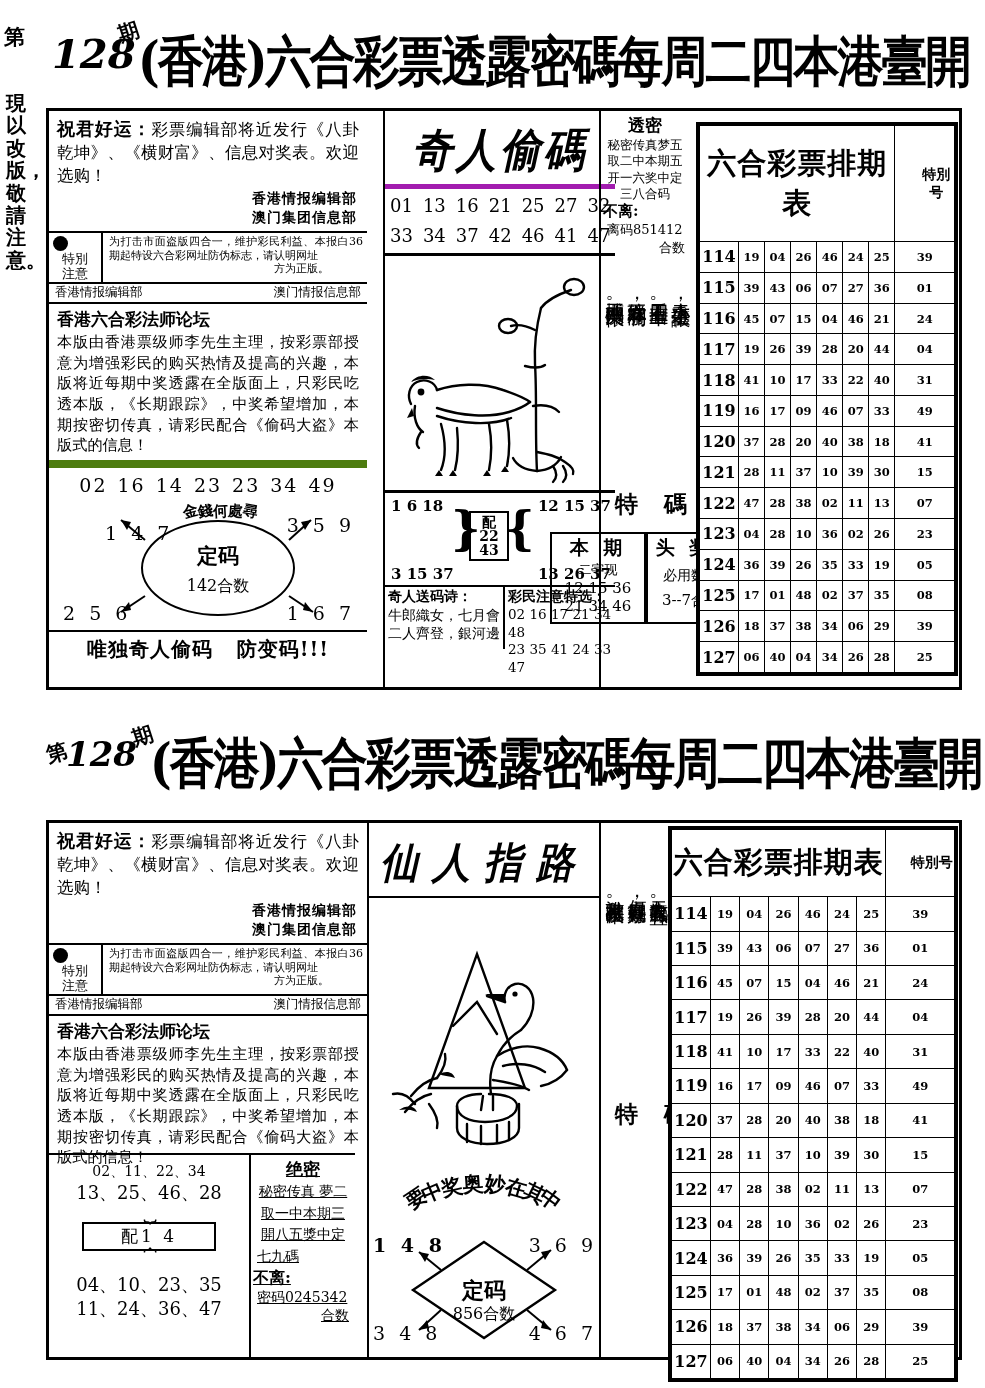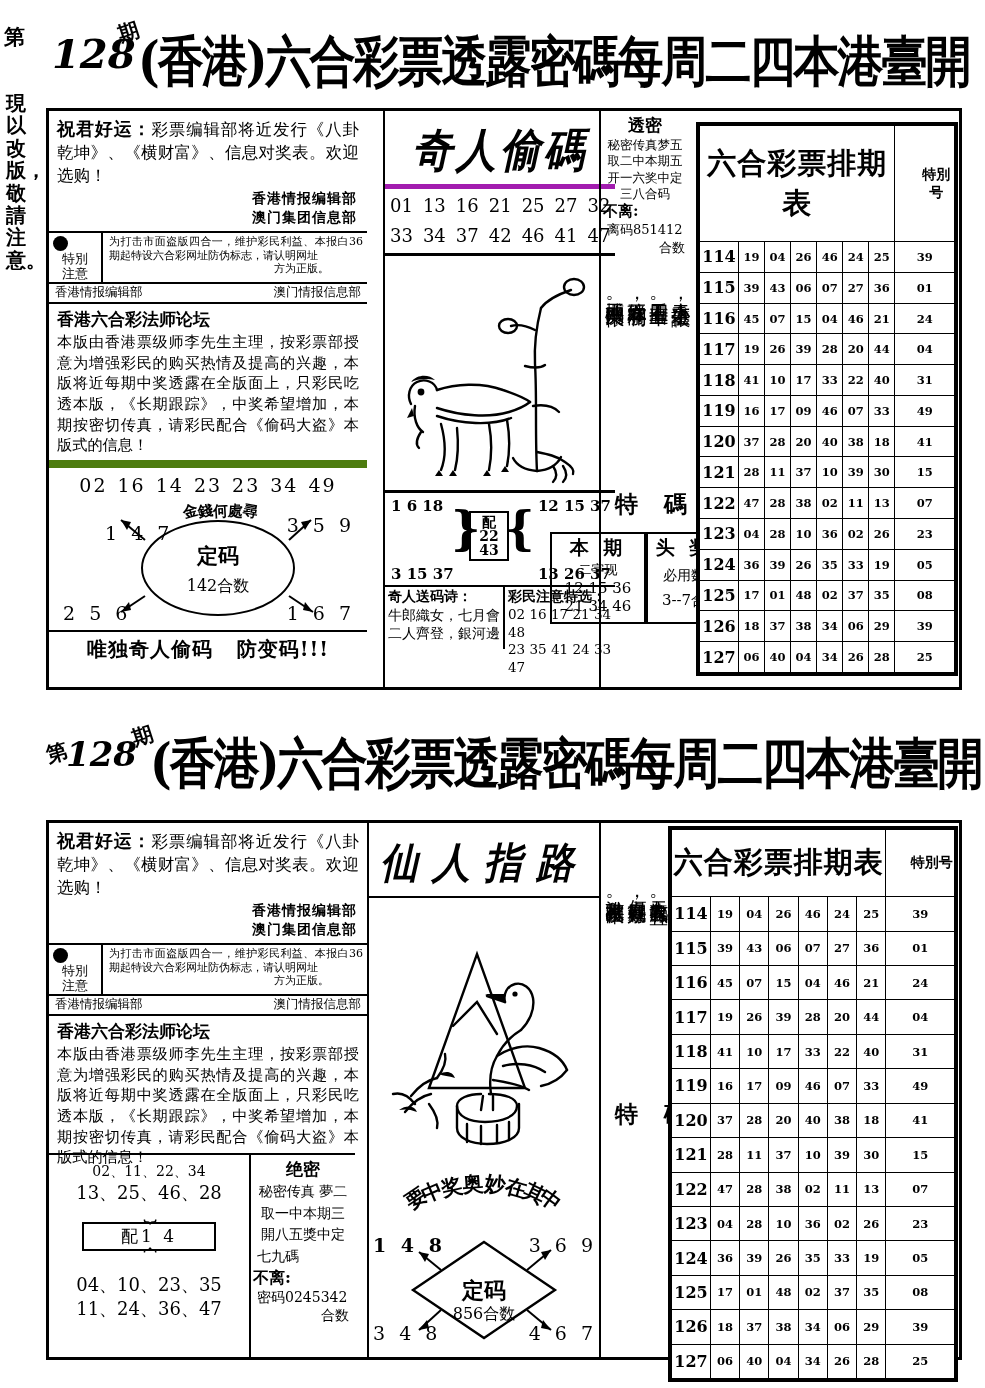--- a/index.html
+++ b/index.html
@@ -469,21 +469,21 @@
     <div class="col bt" style="left:0;top:330px;width:200px;height:204px;">
       <div class="cjk" style="font-size:14px;text-align:center;padding-top:8px;">02、11、22、34</div>
       <div class="cjk" style="font-size:18px;text-align:center;">13、25、46、28</div>
       <div style="text-align:center;font-size:22px;line-height:0.5;letter-spacing:-2px;">⏟</div>
       <div class="peibox cjk" style="width:130px;margin:6px auto 0 auto;font-size:17px;letter-spacing:3px;padding:4px 0;">配1  4</div>
       <div style="text-align:center;font-size:22px;line-height:0.9;letter-spacing:-2px;transform:scaleY(-1);">⏟</div>
       <div class="cjk" style="font-size:18px;text-align:center;padding-top:2px;">04、10、23、35</div>
       <div class="cjk" style="font-size:18px;text-align:center;">11、24、36、47</div>
     </div>
 
-    <div class="col bl bt" style="left:200px;top:330px;width:106px;height:204px;">
+    <div class="col bl bt" style="left:200px;top:330px;width:106px;height:204px;text-decoration:underline;">
       <div class="cjk" style="text-align:center;font-size:17px;font-weight:bold;padding-top:3px;">绝密</div>
       <div class="cjk" style="font-size:14px;line-height:1.55;text-align:center;">
         <div>秘密传真 夢二</div>
         <div>取一中本期三</div>
         <div>開八五獎中定</div>
         <div style="text-align:left;padding-left:6px;">七九碼</div>
       </div>
       <div class="cjk" style="font-size:16px;font-weight:bold;padding-left:2px;">不离:</div>
       <div class="cjk" style="font-size:14px;padding-left:6px;">密码0245342</div>
       <div class="cjk" style="font-size:14px;text-align:right;padding-right:6px;">合数</div>

